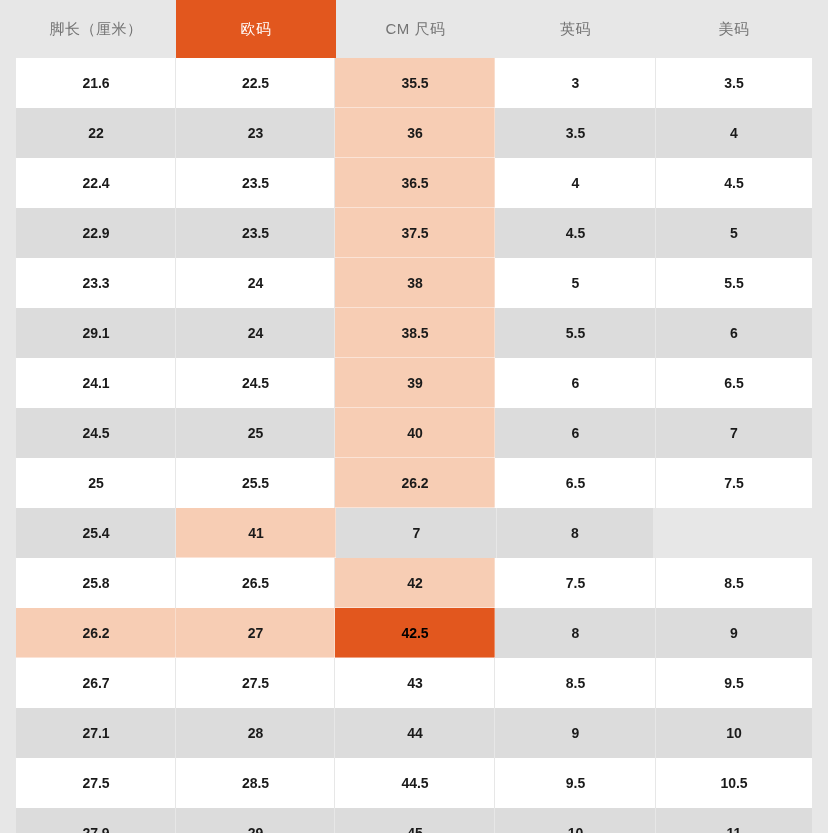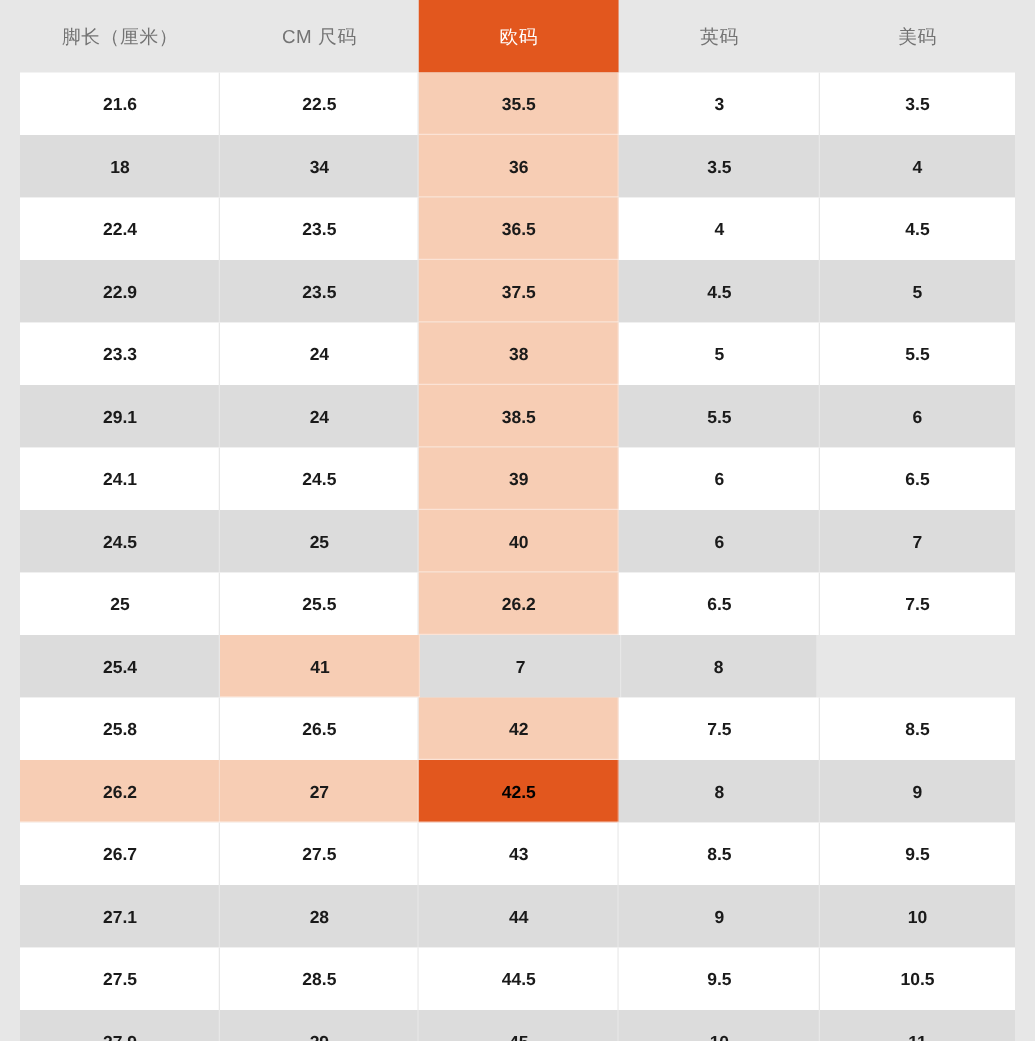--- a/index.html
+++ b/index.html
@@ -119,41 +119,41 @@
   }
 </style>
 </head>
 <body>
 
 <div id="size-chart">
 
   <div class="chart-header">
     <div class="gutter col-0"></div>
     <div class="head-cell col-1">脚长（厘米）</div>
+    <div class="head-cell col-3 accent">欧码</div>
     <div class="head-cell col-2">CM 尺码</div>
-    <div class="head-cell col-3 accent">欧码</div>
     <div class="head-cell col-4">英码</div>
     <div class="head-cell col-5">美码</div>
     <div class="gutter col-6"></div>
   </div>
 
   <div class="chart-body" id="chart-body">
       <div class="chart-row">
         <div class="gutter col-0"></div>
         <div class="cell col-1 bg-white sep">21.6</div>
         <div class="cell col-2 bg-white sep">22.5</div>
         <div class="cell col-3 bg-peach sep hr">35.5</div>
         <div class="cell col-4 bg-white sep">3</div>
         <div class="cell col-5 bg-white">3.5</div>
         <div class="gutter col-6"></div>
       </div>
       <div class="chart-row">
         <div class="gutter col-0"></div>
-        <div class="cell col-1 bg-gray sep">18</div>
-        <div class="cell col-2 bg-gray sep">34</div>
+        <div class="cell col-1 bg-gray sep">22</div>
+        <div class="cell col-2 bg-gray sep">23</div>
         <div class="cell col-3 bg-peach sep hr">36</div>
         <div class="cell col-4 bg-gray sep">3.5</div>
         <div class="cell col-5 bg-gray">4</div>
         <div class="gutter col-6"></div>
       </div>
       <div class="chart-row">
         <div class="gutter col-0"></div>
         <div class="cell col-1 bg-white sep">22.4</div>
         <div class="cell col-2 bg-white sep">23.5</div>
         <div class="cell col-3 bg-peach sep hr">36.5</div>

